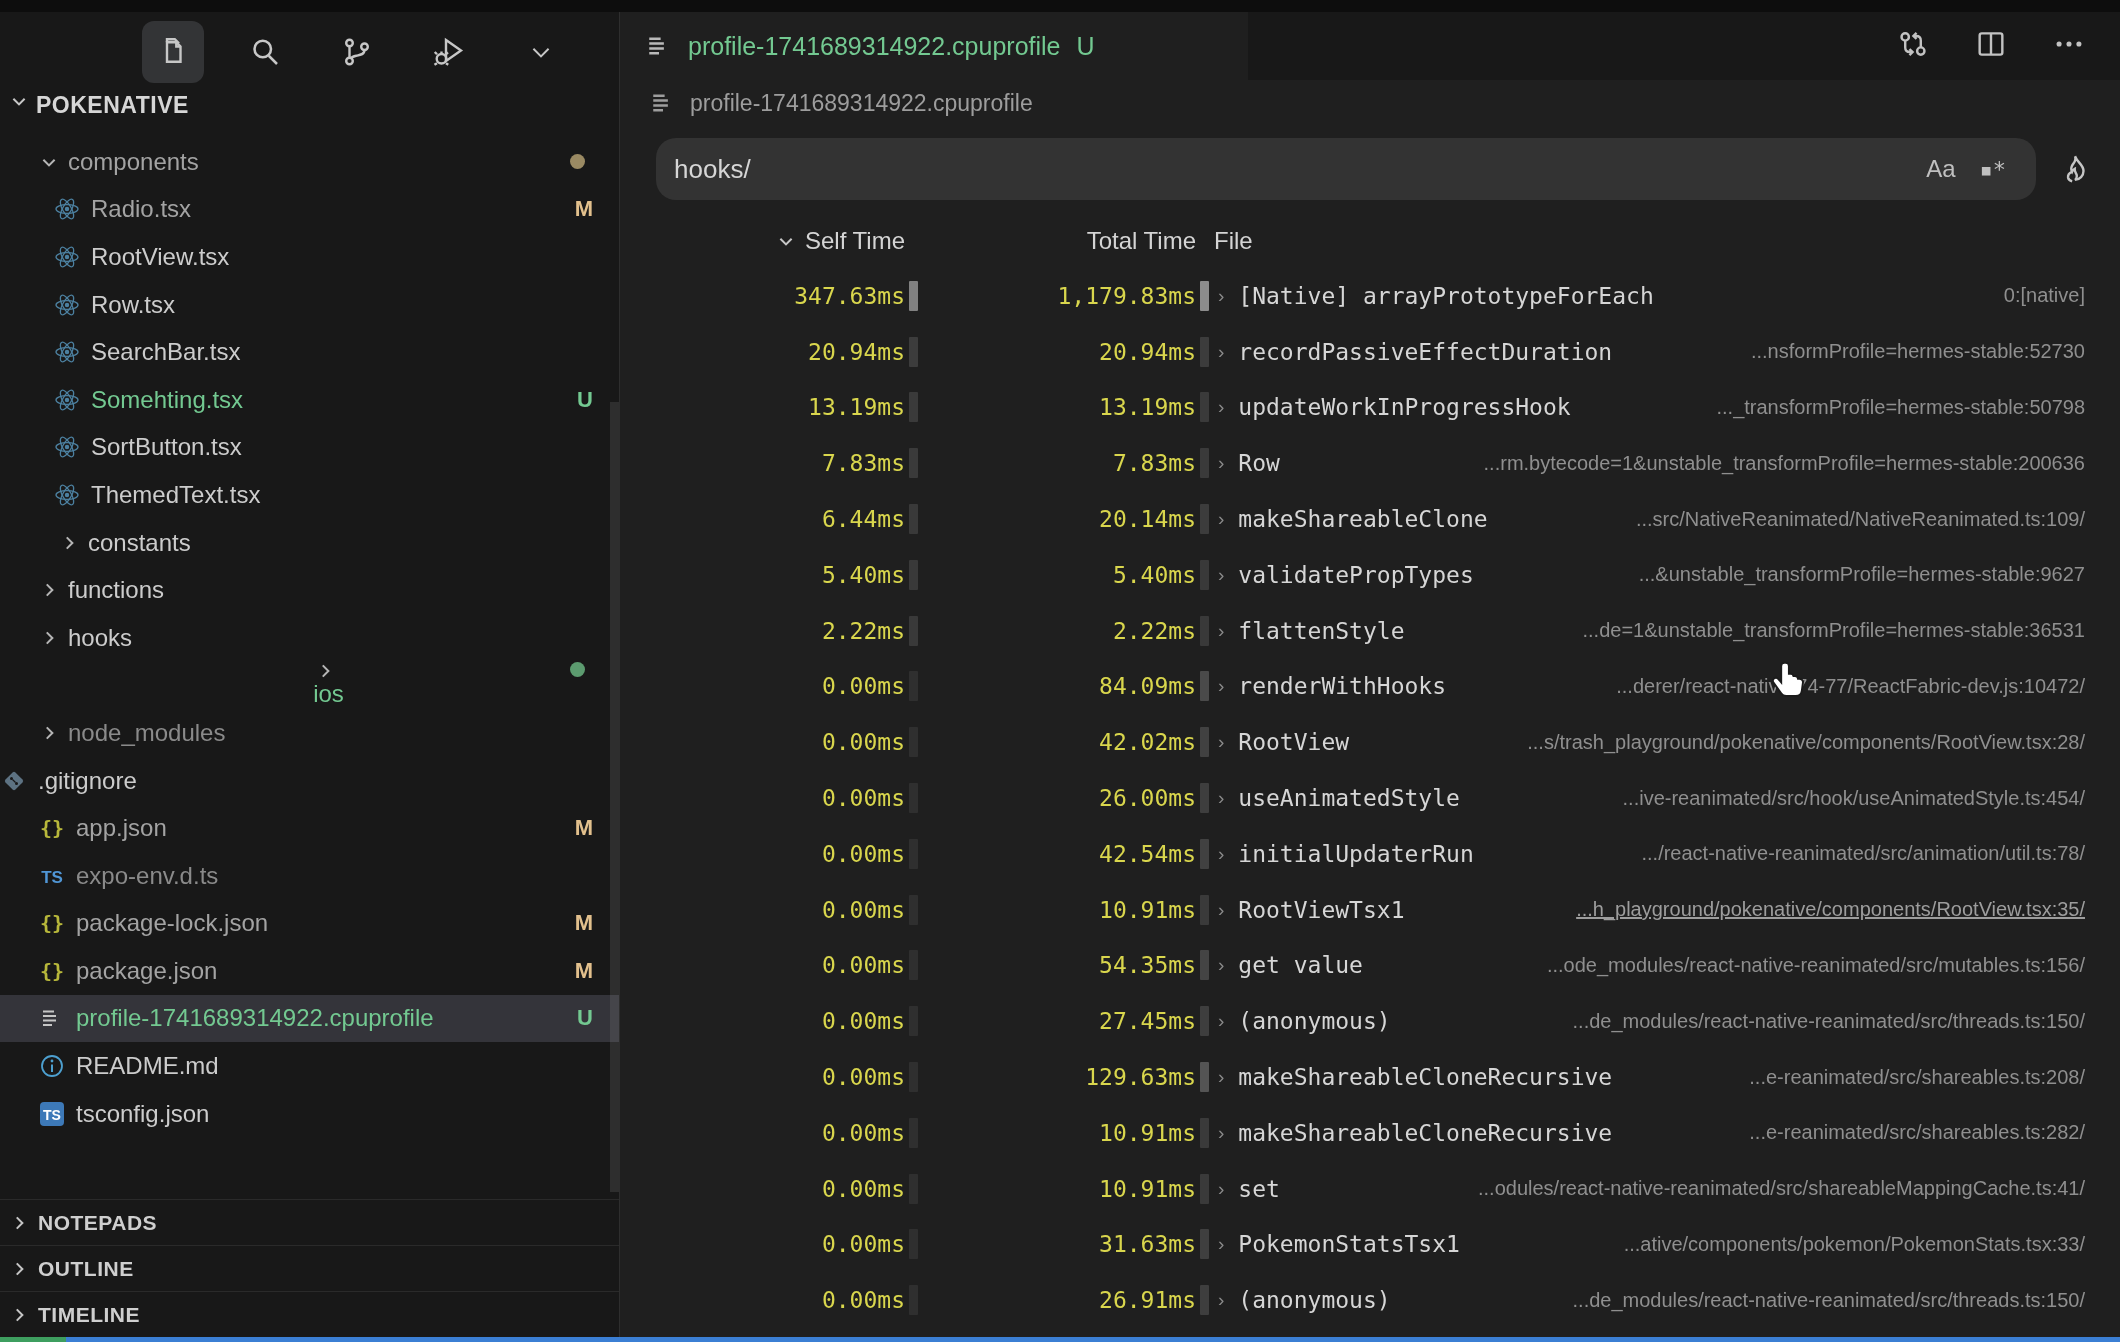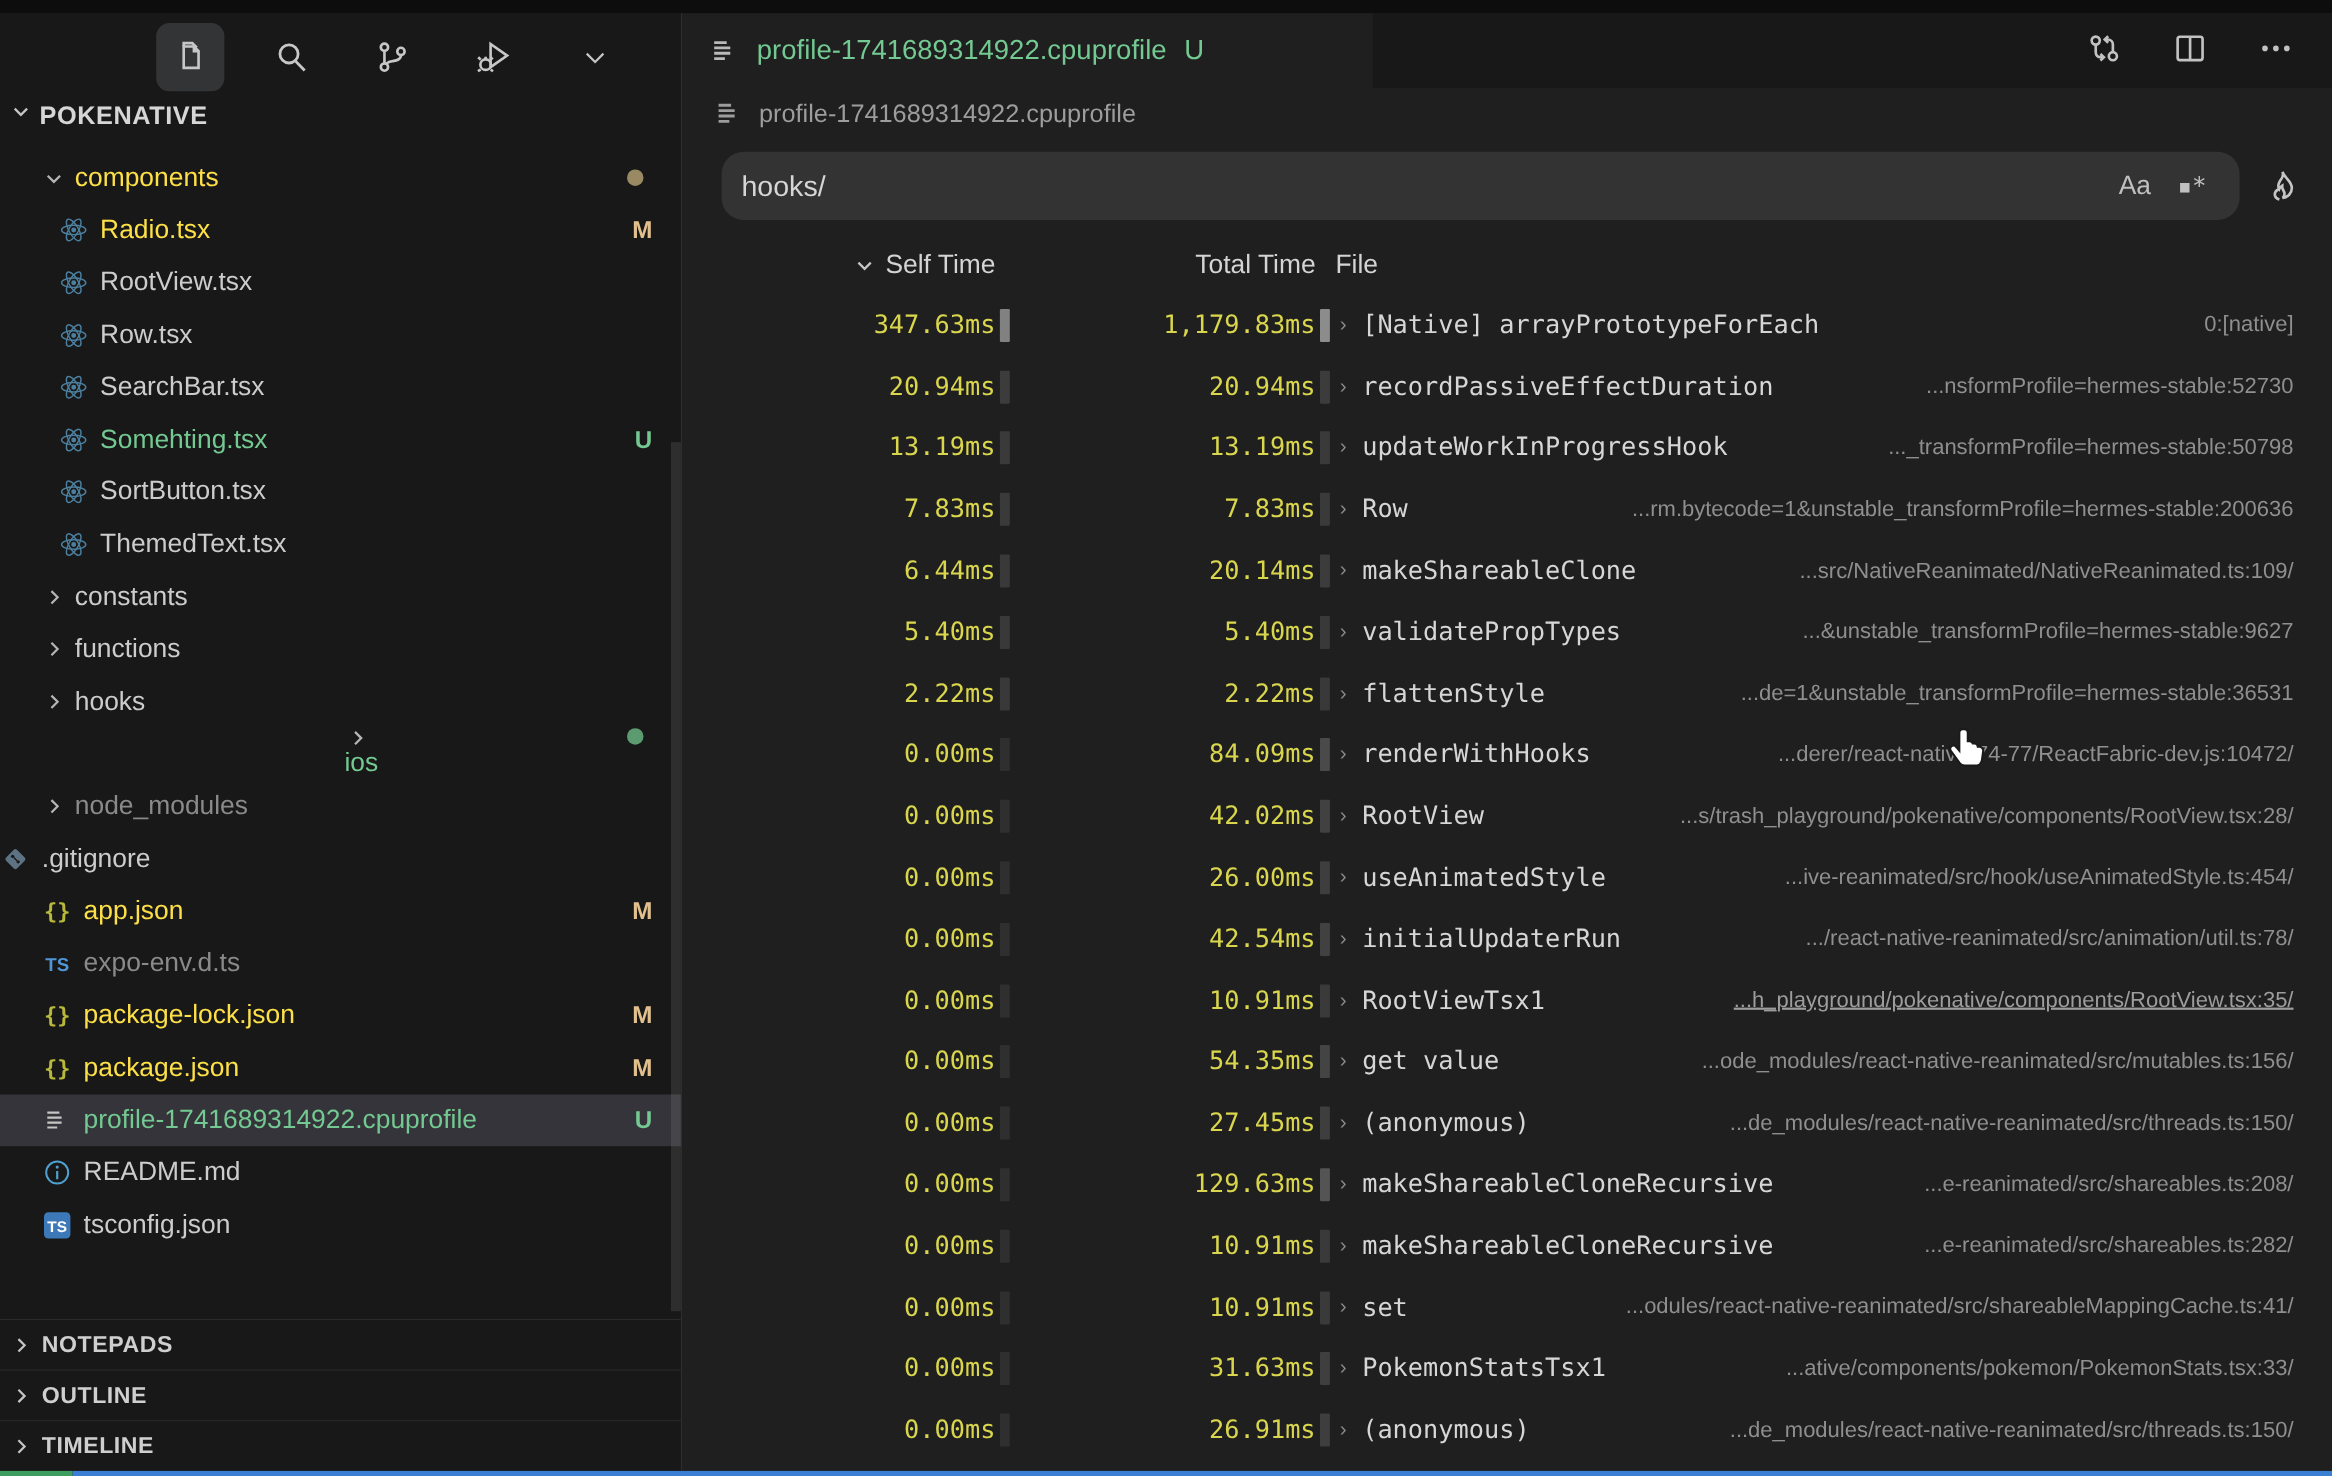--- a/index.html
+++ b/index.html
@@ -19,21 +19,21 @@
   .act-ic.small svg { width:26px; height:26px; }
 
   .explorer-header { height:46px; display:flex; padding-left:10px; gap:8px;
     font-weight:bold; font-size:23px; color:#d6d6d6; letter-spacing:.5px; flex:none; }
   .tree { flex:none; }
   .tree-row { height:47.6px; display:flex; align-items:center; position:relative; font-size:24px; }
   .tree-row.selected { background:#34343a; }
   .tree-row .twisty { width:22px; display:flex; justify-content:center; color:#b5b5b5; flex:none; margin-right:8px;}
   .tree-row .ficon { width:28px; height:28px; display:flex; align-items:center; justify-content:center;
     margin-right:10px; flex:none; }
-  .lbl-default { color:#cccccc; } .lbl-mod { color:#fde047;text-align:right; } .lbl-green { color:#73c991; }
+  .lbl-default { color:#cccccc; } .lbl-mod { color:#a3a3a3;text-align:right; } .lbl-green { color:#73c991; }
   .lbl-dim { color:#8a8a8a; }
   .badge { position:absolute; right:26px; font-size:22px; font-weight:bold; }
   .badge.b-mod { color:#e2c08d; } .badge.b-green { color:#73c991; }
   .dotbadge { position:absolute; right:34px; width:15px; height:15px; border-radius:50%; }
   .side-scrollbar { position:absolute; right:0; top:390px; width:9px; height:790px;
     background:rgba(150,150,150,.18); }
   .side-sections { margin-top:auto; }
   .side-section { height:46px; border-top:1px solid #2a2a2a; display:flex; align-items:center;
     padding-left:10px; gap:10px; font-weight:bold; font-size:21px; color:#cfcfcf; letter-spacing:.5px; }
   .chev { display:inline-flex; } .chev svg { width:18px; height:18px; }
@@ -219,21 +219,21 @@
           <span class="ficon">
             <svg viewBox="0 0 28 28" fill="none" stroke="#4c80a0" stroke-width="1.3">
               <ellipse cx="14" cy="14" rx="11" ry="4.3"></ellipse>
               <ellipse cx="14" cy="14" rx="11" ry="4.3" transform="rotate(60 14 14)"></ellipse>
               <ellipse cx="14" cy="14" rx="11" ry="4.3" transform="rotate(120 14 14)"></ellipse>
               <circle cx="14" cy="14" r="1.6" fill="#4c80a0"></circle>
             </svg>
           </span>
           <span class="lbl-default">ThemedText.tsx</span>
         </div>
-        <div class="tree-row" style="padding-left: 38px;">
+        <div class="tree-row" style="padding-left: 38px; margin-left: 20px;">
           <span class="twisty">
             <svg viewBox="0 0 16 16" fill="none" stroke="#b5b5b5" stroke-width="1.8" width="18" height="18">
               <path d="M6 3l5 5-5 5"></path>
             </svg>
           </span>
           <span class="lbl-default">constants</span>
         </div>
         <div class="tree-row" style="padding-left: 38px;">
           <span class="twisty">
             <svg viewBox="0 0 16 16" fill="none" stroke="#b5b5b5" stroke-width="1.8" width="18" height="18">

